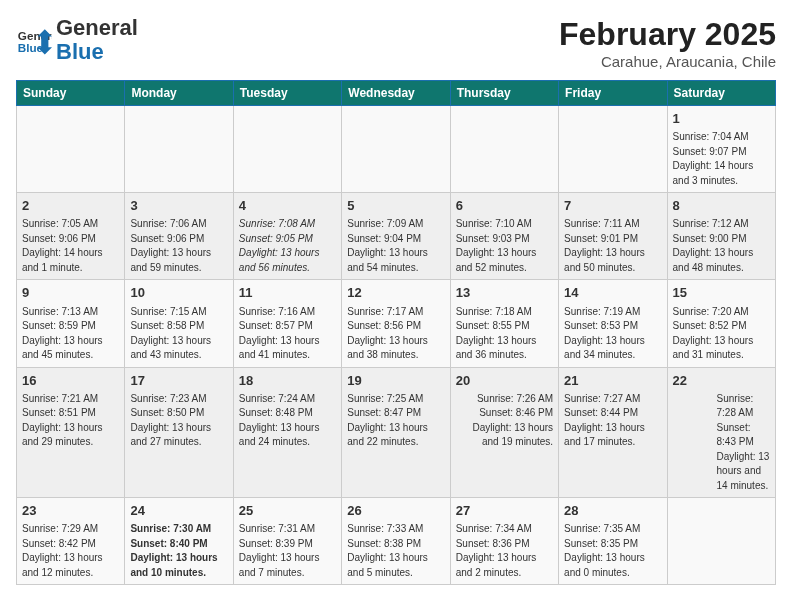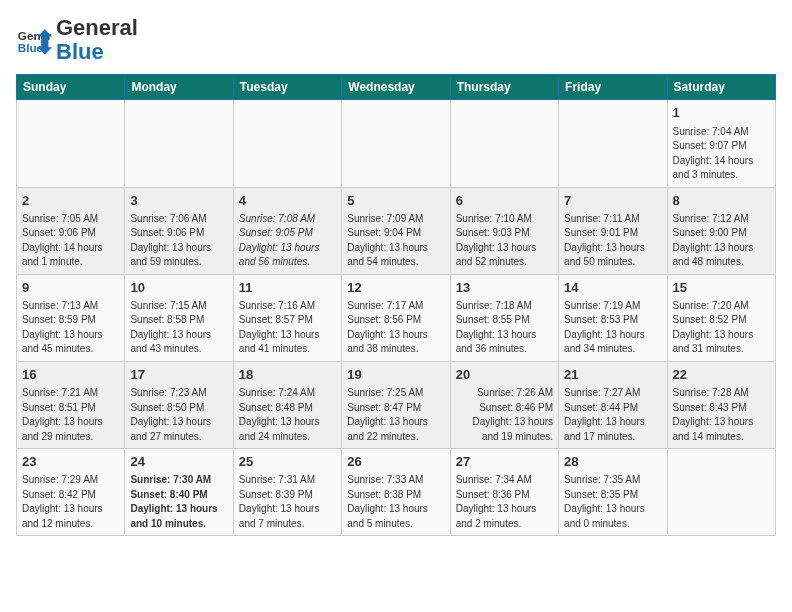--- a/index.html
+++ b/index.html
@@ -97,20 +97,22 @@
       <text x="2" y="20" font-size="13" font-weight="bold" fill="#333" font-family="Arial">General</text>
       <text x="2" y="33" font-size="13" font-weight="bold" fill="#1a6faf" font-family="Arial">Blue</text>
       <polygon points="32,8 40,16 36,16 36,28 40,28 32,36 24,28 28,28 28,16 24,16" fill="#1a6faf"></polygon>
     </svg>
     <div class="logo-text">
       <span class="general">General</span><br>
       <span class="blue">Blue</span>
     </div>
   </div>
   <div class="title-area">
+    <div class="month-title">February 2025</div>
+    <div class="location">Carahue, Araucania, Chile</div>
   </div>
 </div>
 
 <table class="calendar">
   <thead>
     <tr>
     <th>Sunday</th>
         <th>Monday</th>
         <th>Tuesday</th>
         <th>Wednesday</th>
@@ -254,21 +256,21 @@
 Daylight: 13 hours and 19 minutes.</div>
         </td>
         <td>
           <span class="day-number">21</span>
           <div class="day-info" style="white-space: pre-line;">Sunrise: 7:27 AM
 Sunset: 8:44 PM
 Daylight: 13 hours and 17 minutes.</div>
         </td>
         <td>
           <span class="day-number">22</span>
-          <div class="day-info" style="white-space: pre-line;">Sunrise: 7:28 AM
+          <div class="day-info" style="white-space: pre-line; margin-left: 44px;">Sunrise: 7:28 AM
 Sunset: 8:43 PM
 Daylight: 13 hours and 14 minutes.</div>
         </td>
       </tr>
       <tr>
         <td>
           <span class="day-number">23</span>
           <div class="day-info" style="white-space: pre-line;">Sunrise: 7:29 AM
 Sunset: 8:42 PM
 Daylight: 13 hours and 12 minutes.</div>

